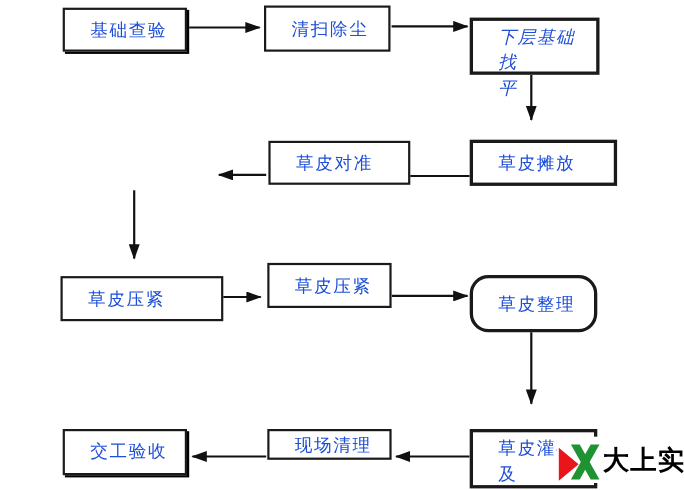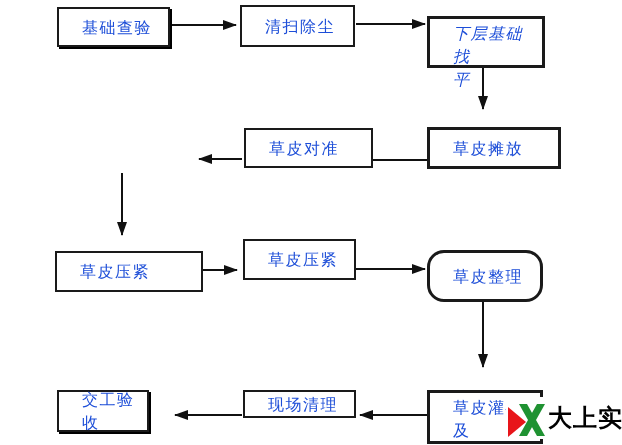--- a/index.html
+++ b/index.html
@@ -46,21 +46,21 @@
   
   .b1  { left: 57px;  top: 7px;   width: 113px; height: 40px; }
   .b2  { left: 240px; top: 5px;   width: 115px; height: 42px; }
   .b3  { left: 427px; top: 16px;  width: 118px; height: 52px; font-style: italic; }
   .b4  { left: 427px; top: 127px; width: 134px; height: 42px; }
   .b5  { left: 244px; top: 128px; width: 129px; height: 40px; }
   .b6  { left: 56px;  top: 129px; width: 131px; height: 43px; }
   .b7  { left: 55px;  top: 251px; width: 148px; height: 41px; }
   .b8  { left: 243px; top: 239px; width: 113px; height: 41px; }
   .b9  { left: 427px; top: 250px; width: 116px; height: 52px; border-radius: 17px; }
-  .b10 { left: 57px;  top: 390px; width: 92px; height: 42px; }
+  .b10 { left: 57px;  top: 390px; width: 113px; height: 42px; font-family: Liberation Mono, monospace; }
   .b11 { left: 243px; top: 390px; width: 113px; height: 28px; }
   .b12 { left: 427px; top: 390px; width: 116px; height: 54px; }
 
   .logo {
     position: absolute;
     left: 506px;
     top: 397px;
     display: flex;
     align-items: center;
     z-index: 5;

